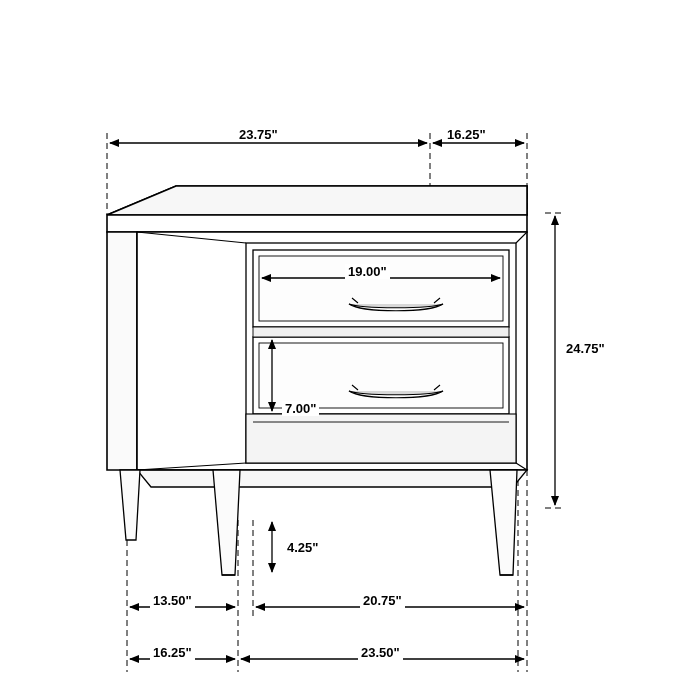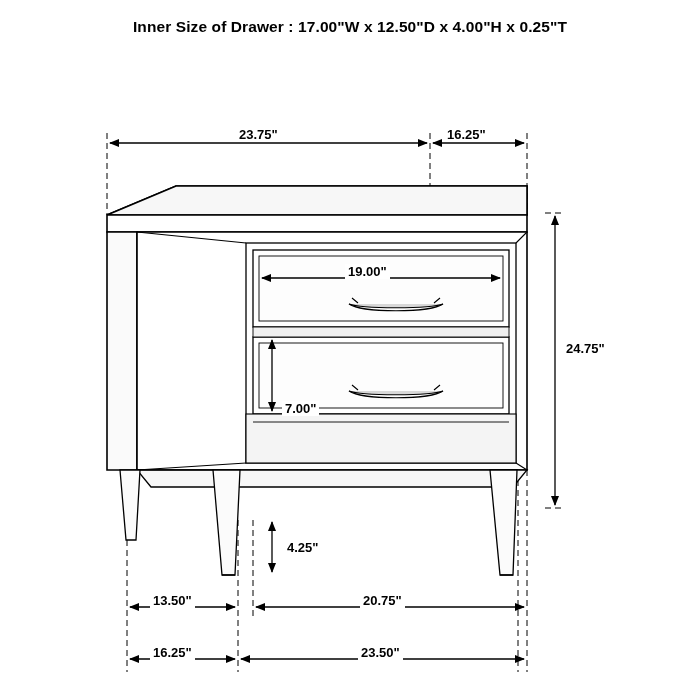--- a/index.html
+++ b/index.html
@@ -44,21 +44,20 @@
     background: #ffffff;
     padding: 0 3px;
     white-space: nowrap;
   }
 </style>
 </head>
 <body>
 
 <div id="stage">
 
-  <div class="title">Inner Size of Drawer : 17.00"W x 12.50"D x 4.00"H x 0.25"T</div>
 
   <svg id="drawing" viewBox="0 0 700 700">
     <defs>
       <marker id="ar" markerWidth="10" markerHeight="8" refX="9" refY="4" orient="auto" markerUnits="userSpaceOnUse">
         <path d="M0,0 L10,4 L0,8 z" fill="#000"></path>
       </marker>
       <marker id="al" markerWidth="10" markerHeight="8" refX="1" refY="4" orient="auto" markerUnits="userSpaceOnUse">
         <path d="M10,0 L0,4 L10,8 z" fill="#000"></path>
       </marker>
     </defs>

